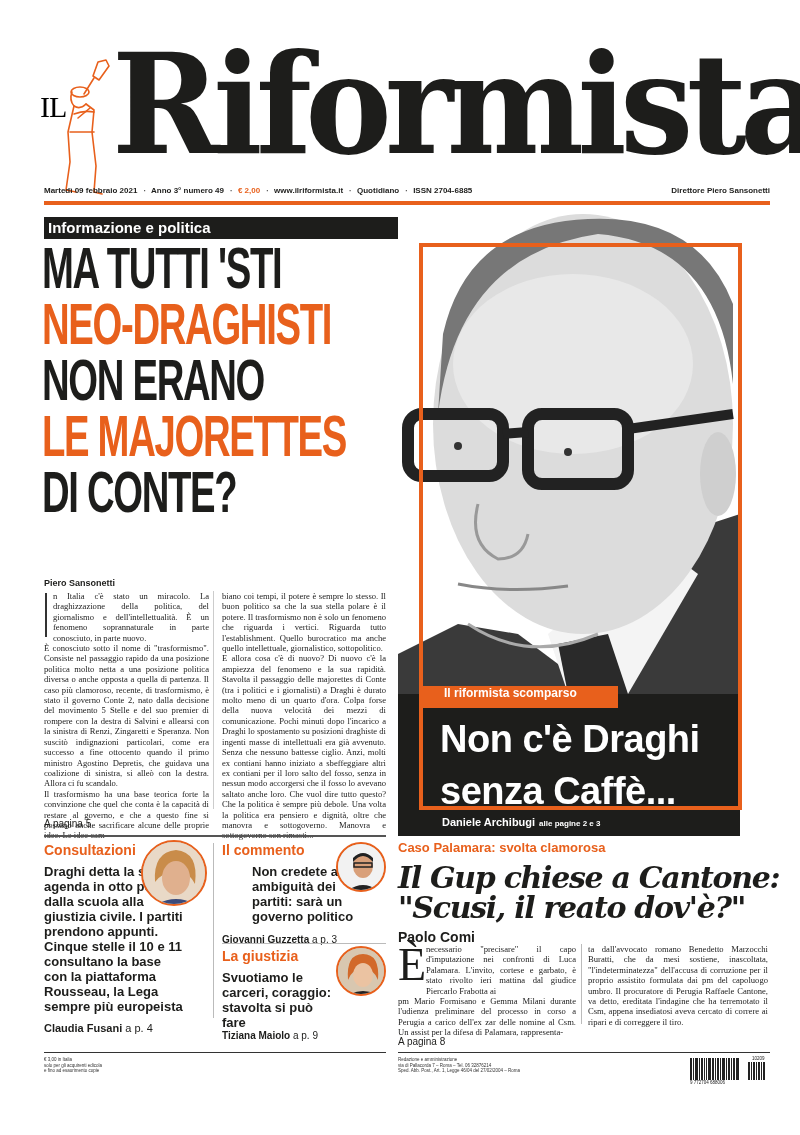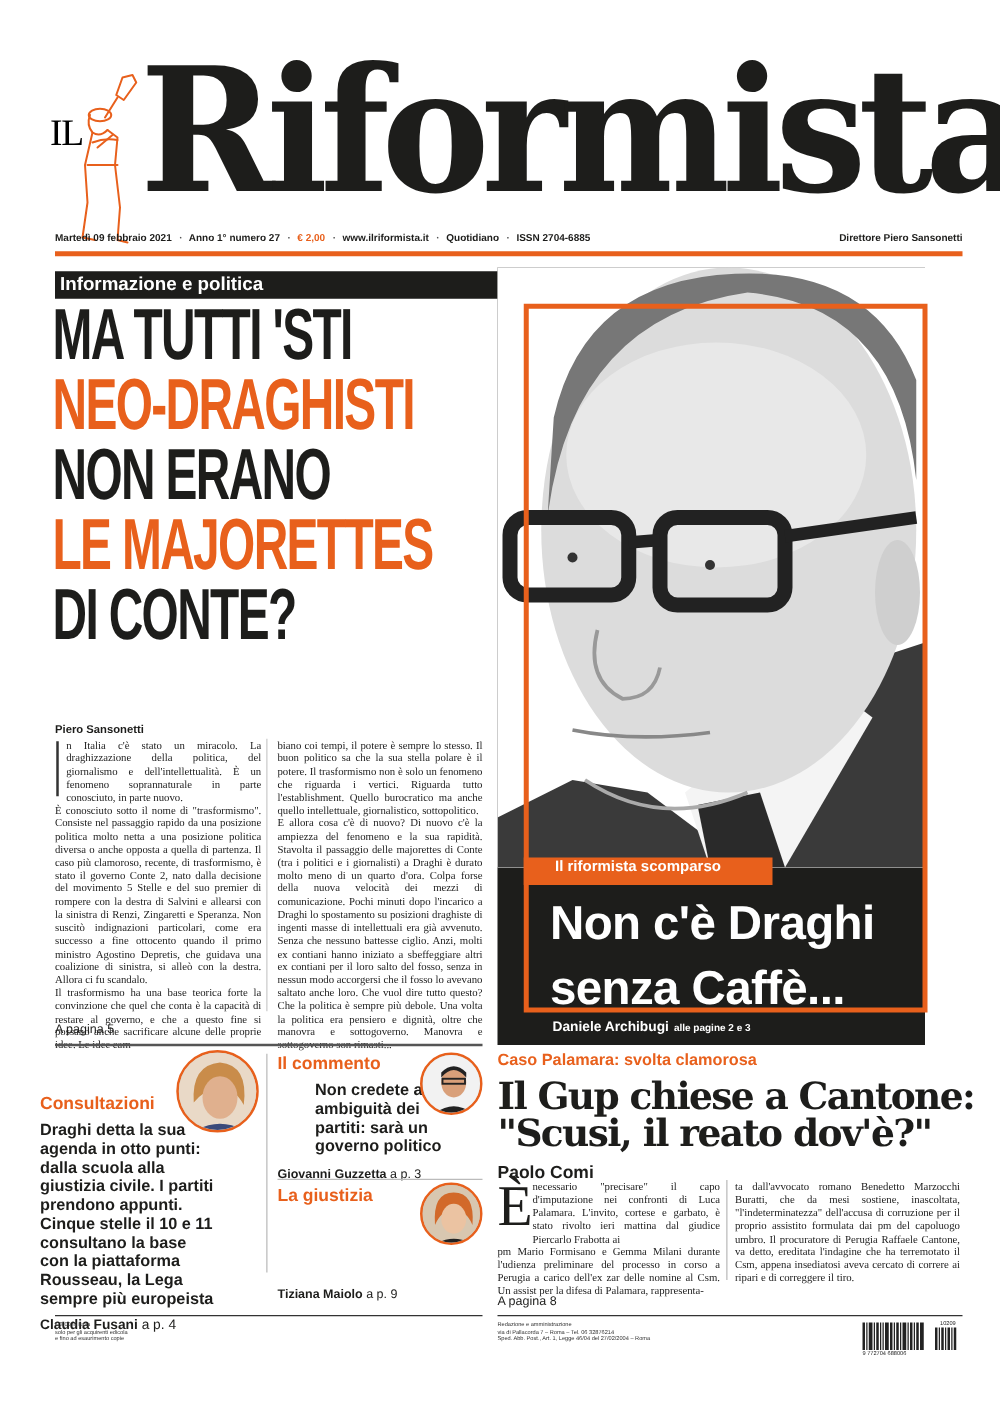--- a/index.html
+++ b/index.html
@@ -45,21 +45,21 @@
   .box-kicker { font-size: 14px; font-weight: bold; color: #e8601c; }
   .box-title { font-size: 13px; font-weight: bold; line-height: 15px; color: #1d1d1b; }
   .round-photo { border-radius: 50%; border: 2px solid #e8601c; overflow: hidden; background: #cfc6b8; }
   .box-author { font-size: 11px; }
   .box-author b { font-weight: bold; }
   .vdiv { left: 213px; top: 843px; width: 1px; height: 175px; background: #bbb; }
   .hdiv-small { left: 222px; top: 943px; width: 164px; height: 1px; background: #bbb; }
 
   
   .pal-kicker { left: 398px; top: 840px; font-size: 13px; font-weight: bold; color: #e8601c; }
-  .pal-title { left: 398px; top: 863px; width: 380px; font-family: "DejaVu Serif", serif; font-weight: bold; font-size: 30px; line-height: 30px; letter-spacing: -1.3px; color: #1d1d1b; white-space: nowrap; }
+  .pal-title { left: 398px; top: 863px; width: 380px; font-family: "DejaVu Serif", serif; font-weight: bold; font-size: 30px; line-height: 30px; letter-spacing: -1.3px; color: #1d1d1b; white-space: nowrap; font-style: italic; }
   .pal-byline { left: 398px; top: 929px; font-size: 14px; font-weight: bold; }
   .pal-col-a { left: 398px; top: 944px; width: 178px; }
   .pal-col-b { left: 588px; top: 944px; width: 180px; }
   .pal-dropcap { left: 398px; top: 944px; font-family: "Liberation Serif", serif; font-size: 46px; line-height: 42px; color: #1d1d1b; }
   .pal-col-a .indent { display: block; padding-left: 28px; }
   .pal-vdiv { left: 581px; top: 944px; width: 1px; height: 80px; background: #bbb; }
   .a-pagina-8 { left: 398px; top: 1036px; font-size: 10px; }
 
   
   .footer-rule-l { left: 44px; top: 1052px; width: 342px; height: 1px; background: #333; }
@@ -87,21 +87,21 @@
     <path d="M16 56 q10 -4 20 -2"></path>
     <path d="M12 74 l24 0"></path>
     <path d="M20 60 l12 -10"></path>
   </g>
 </svg>
 <div class="abs mast-title">Riformista</div>
 
 <div class="abs info-bar">
   <div class="info-left">
     <span>Martedì 09 febbraio 2021</span><span class="sep">·</span>
-    <span>Anno 1° numero 27</span><span class="sep">·</span>
+    <span>Anno 3° numero 49</span><span class="sep">·</span>
     <span class="price">€ 2,00</span><span class="sep">·</span>
     <span>www.ilriformista.it</span><span class="sep">·</span>
     <span>Quotidiano</span><span class="sep">·</span>
     <span>ISSN 2704-6885</span>
   </div>
   <div>Direttore Piero Sansonetti</div>
 </div>
 <div class="abs orange-rule"></div>
 
 <div class="abs kicker-bar">Informazione e politica</div>
@@ -160,21 +160,21 @@
 </div>
 <div class="abs photo-frame"></div>
 <div class="abs photo-kicker">Il riformista scomparso</div>
 <div class="abs photo-headline">Non c'è Draghi senza Caffè...</div>
 <div class="abs photo-byline">
   <span>Daniele Archibugi</span><span class="small">alle pagine 2 e 3</span>
 </div>
 
 <div class="abs rule-top-b"></div>
 
-<div class="abs" style="left:32px; top:842px; width:165px;margin-top:32px;">
+<div class="abs" style="left:44px; top:842px; width:165px;">
   <div class="box-kicker">Consultazioni</div>
   <div class="box-title" style="margin-top:6px; width:140px;"><span>Draghi detta la sua agenda in otto punti: dalla scuola alla giustizia civile. I partiti prendono appunti. Cinque stelle il 10 e 11 consultano la base con la piattaforma Rousseau, la Lega sempre più europeista</span></div>
   <div class="box-author" style="margin-top:8px;"><b>Claudia Fusani</b> <span>a p. 4</span></div>
 </div>
 <div class="abs round-photo" style="left:141px; top:840px; width:66px; height:66px;">
   <svg width="66" height="66" viewBox="0 0 66 66">
       <rect width="66" height="66" fill="#e9d9c7"></rect>
       <path d="M12 40 Q10 10 33 8 Q56 10 52 42 Q46 30 33 28 Q20 30 12 40Z" fill="#c98c4a"></path>
       <ellipse cx="33" cy="36" rx="14" ry="17" fill="#e0b08e"></ellipse>
       <path d="M8 66 Q33 48 58 66Z" fill="#3b4a7a"></path>
@@ -195,20 +195,21 @@
       <path d="M15 18 Q25 6 35 18 L35 14 Q25 4 15 14Z" fill="#222"></path>
       <rect x="16" y="19" width="18" height="4" fill="none" stroke="#222" stroke-width="1.5"></rect>
       <path d="M6 50 Q25 32 44 50Z" fill="#222"></path>
     </svg>
 </div>
 
 <div class="abs hdiv-small"></div>
 
 <div class="abs" style="left:222px; top:948px; width:164px;">
   <div class="box-kicker">La giustizia</div>
+  <div class="box-title" style="margin-top:6px; width:110px;">Svuotiamo le carceri, coraggio: stavolta si può fare</div>
 </div>
 <div class="abs box-author" style="left:222px; top:1030px; font-size:10px;"><b>Tiziana Maiolo</b> <span>a p. 9</span></div>
 <div class="abs round-photo" style="left:336px; top:946px; width:50px; height:50px;">
   <svg width="50" height="50" viewBox="0 0 50 50">
       <rect width="50" height="50" fill="#d8c7b0"></rect>
       <path d="M10 32 Q8 6 25 6 Q42 6 40 32 Q35 20 25 20 Q15 20 10 32Z" fill="#d2692a"></path>
       <ellipse cx="25" cy="27" rx="10" ry="12" fill="#ebc3a2"></ellipse>
       <path d="M6 50 Q25 36 44 50Z" fill="#222"></path>
     </svg>
 </div>

